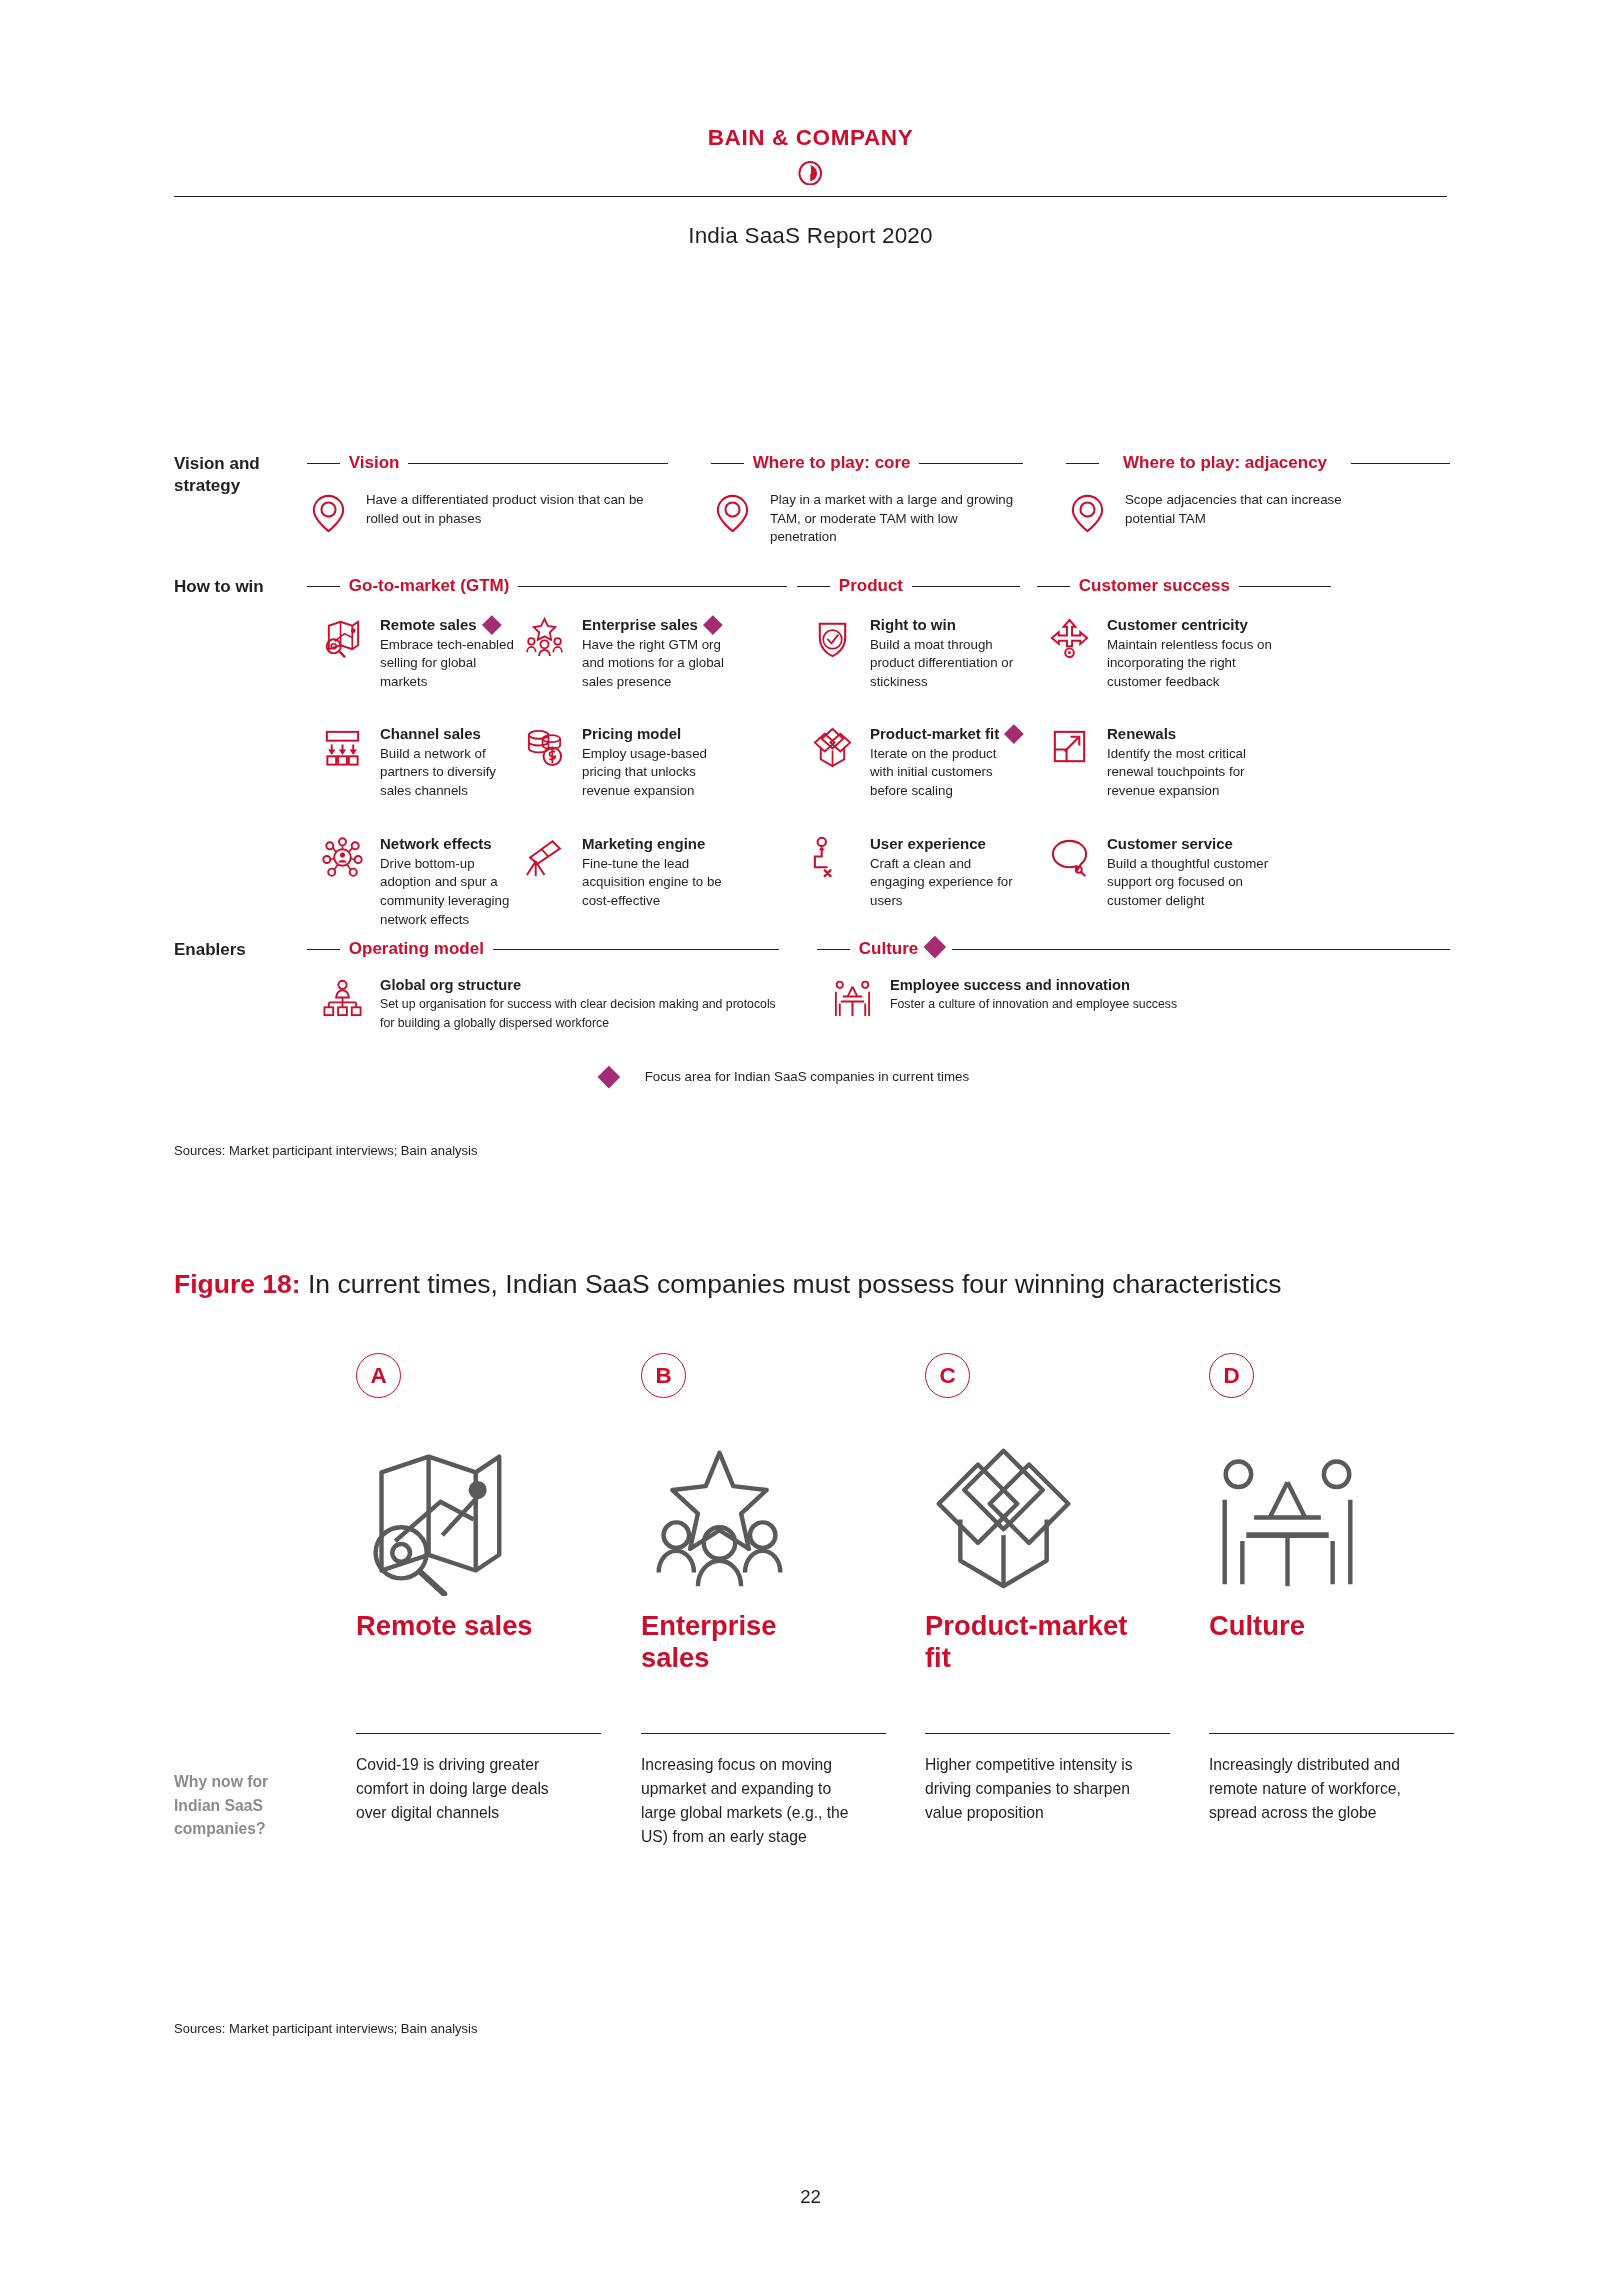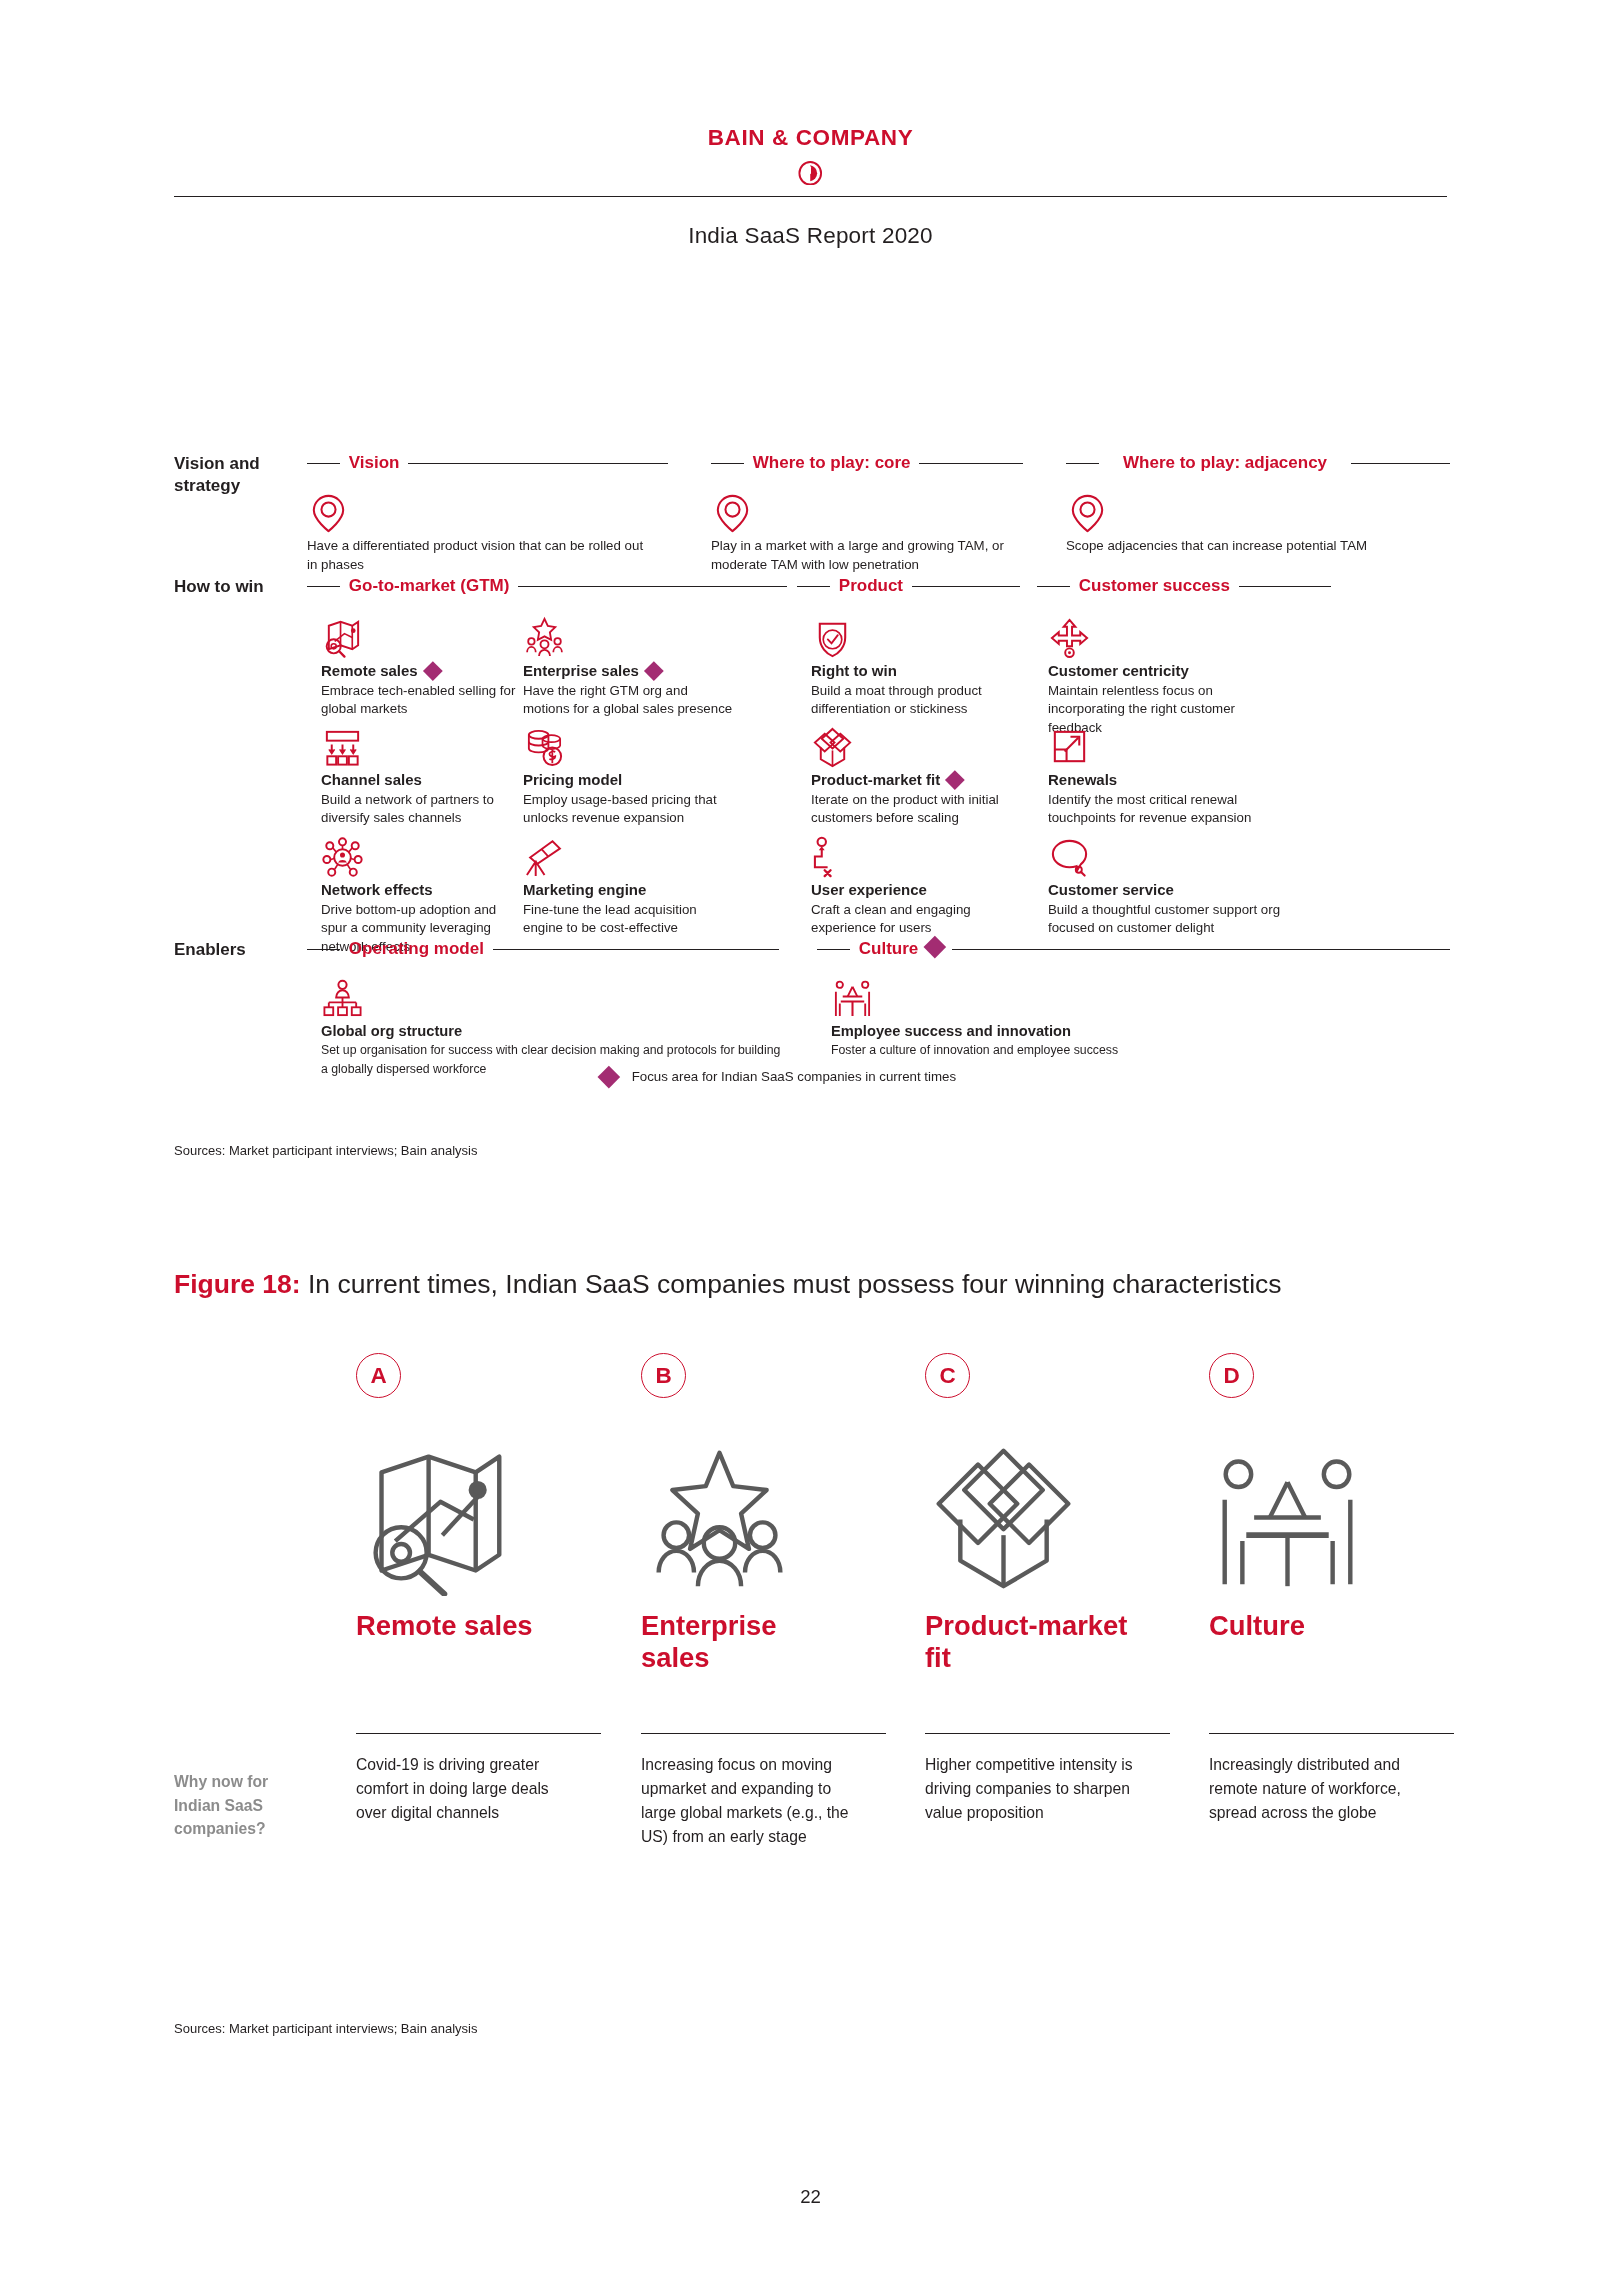--- a/index.html
+++ b/index.html
@@ -55,21 +55,21 @@
   
   .band{ position:absolute; display:flex; align-items:center; gap:8.8px; }
   .band .dash{ width:33px; height:0; border-top:1.5px solid #231f20; flex:none; }
   .band .lbl{
     color:#cc0e2d; font-weight:bold; font-size:17px; white-space:nowrap;
   }
   .band .dia{ flex:none; }
   .band .tail{ flex:1; height:0; border-top:1.5px solid #231f20; min-width:9.8px; }
 
   
-  .item{ position:absolute; display:flex; gap:1px;flex-direction:column; }
+  .item{ position:absolute; display:flex; gap:16px; }
   .item .ico{ flex:none; width:43px; height:45px; }
   .item .txt{ flex:1; }
   .item .h{
     font-size:15px; font-weight:bold; color:#231f20;
     line-height:1.24; display:flex; align-items:center; gap:7.8px;
     white-space:nowrap;
   }
   .item .d{
     font-size:13.3px; line-height:1.33; color:#231f20; margin-top:2px;
   }
@@ -79,21 +79,21 @@
   
   .diamond{
     display:inline-block; width:13.7px; height:13.7px;
     background:#a32c72; transform:rotate(45deg);
   }
   .diamond.lg{ width:15.7px; height:15.7px; }
 
   
   .legend{
     position:absolute; left:0; top:0;
-    display:flex; align-items:center; gap:15px;
+    display:flex; align-items:center; gap:28px;
     font-size:13.3px; color:#231f20;
   }
 
   .sources{
     position:absolute; left:174px; font-size:13px; color:#231f20;
   }
   #src17{ top:1143px; }
   #src18{ top:2021px; }
 
   

